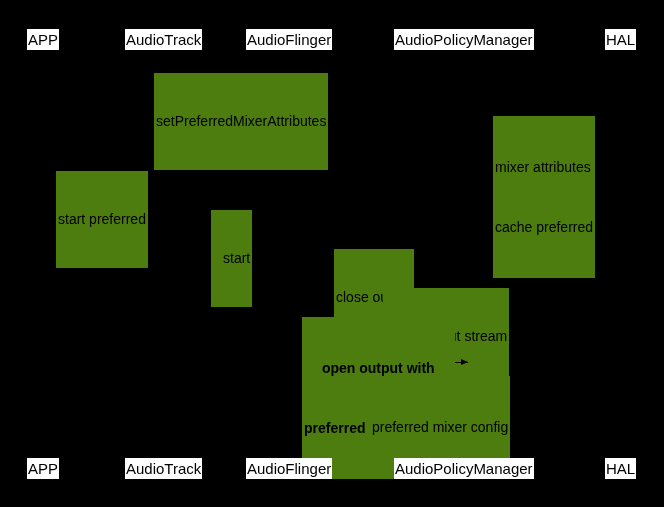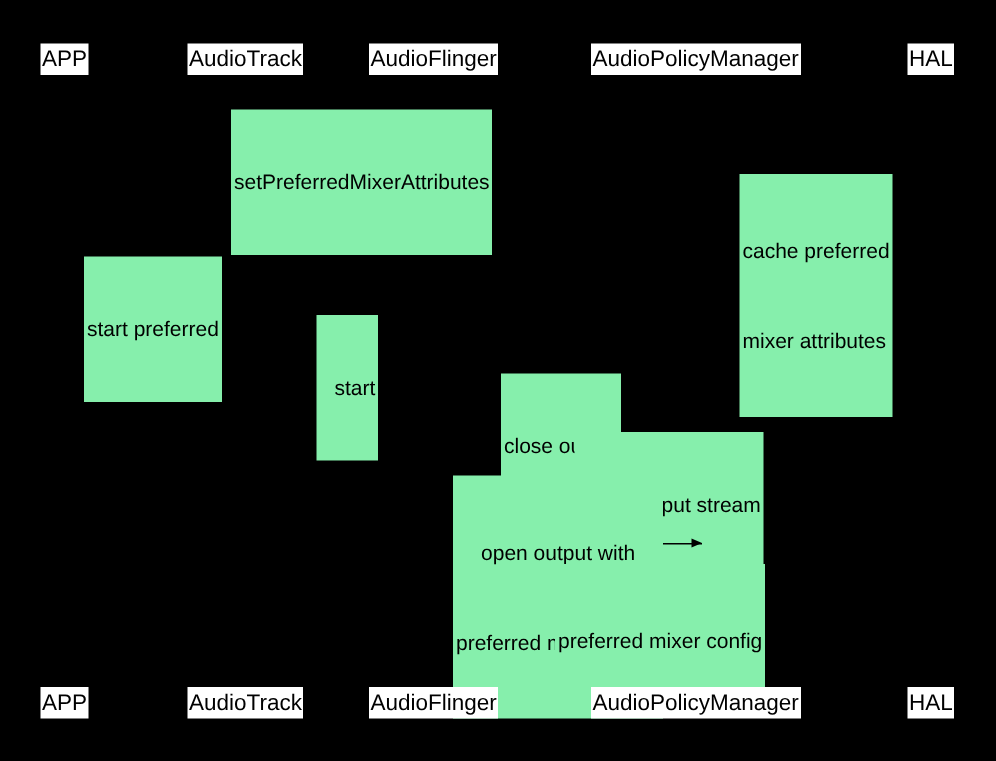--- a/index.html
+++ b/index.html
@@ -69,21 +69,21 @@
     color: #000000;
     font-size: 15px;
     line-height: 19px;
     white-space: nowrap;
     padding: 1px 1px 1px 1px;
   }
 
   
   .msg {
     position: absolute;
-    background: #86efac;
+    background: #4d7c0f;
     color: #000000;
     font-size: 14px;
     line-height: 19px;
     white-space: pre;
     padding: 1px 2px 1px 2px;
   }
   .msg.two-line {
     line-height: 20px;
   }
   .msg.center {
@@ -121,22 +121,22 @@
   </div>
 
   <div class="arrow right" style="left:35px; top:97px; width:421px;"></div>
   <div class="msg left" style="left:142px; top:73px;">
     <div>setPreferredMixerAttributes</div>
   </div>
 
   <div class="selfloop" style="left:456px; top:118px; width:22px; height:38px;"></div>
   <div class="arrow left" style="left:456px; top:156px; width:22px;"></div>
   <div class="msg two-line left" style="left:481px; top:116px;">
+    <div>mixer attributes</div>
     <div>cache preferred</div>
-    <div>mixer attributes</div>
   </div>
 
   <div class="arrow right" style="left:35px; top:196px; width:120px;"></div>
   <div class="msg left" style="left:44px; top:171px;">
     <div>start preferred</div>
   </div>
 
   <div class="arrow right" style="left:155px; top:235px; width:125px;"></div>
   <div class="msg left" style="left:199px; top:210px;padding-left:12px;">
     <div>start</div>
@@ -146,21 +146,21 @@
   <div class="msg left" style="left:322px; top:249px;">
     <div>close output</div>
   </div>
 
   <div class="arrow right" style="left:456px; top:313px; width:153px;"></div>
   <div class="msg left" style="left:371px; top:288px;">
     <div>close output stream</div>
   </div>
 
   <div class="arrow right" style="left:280px; top:362px; width:176px;"></div>
-  <div class="msg two-line center" style="left:290px; top:317px;">
+  <div class="msg two-line center" style="left:290px; top:317px;font-weight:bold;">
     <div>open output with</div>
     <div>preferred mixer config</div>
   </div>
 
   <div class="arrow right" style="left:456px; top:424px; width:153px;"></div>
   <div class="msg two-line center" style="left:358px; top:376px;">
     <div>preferred mixer config</div>
   </div>
 
   <div class="participant" style="left:15px; top:458px;">

